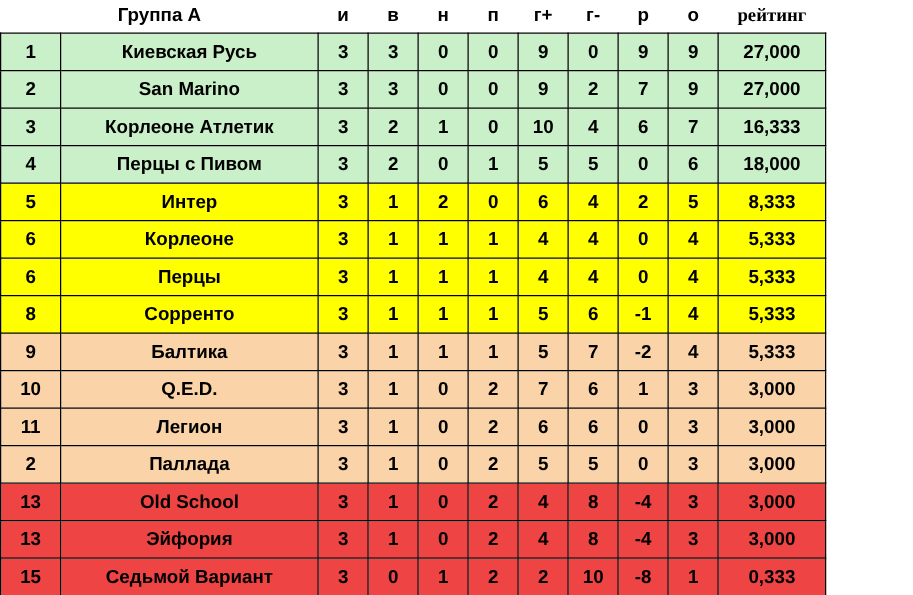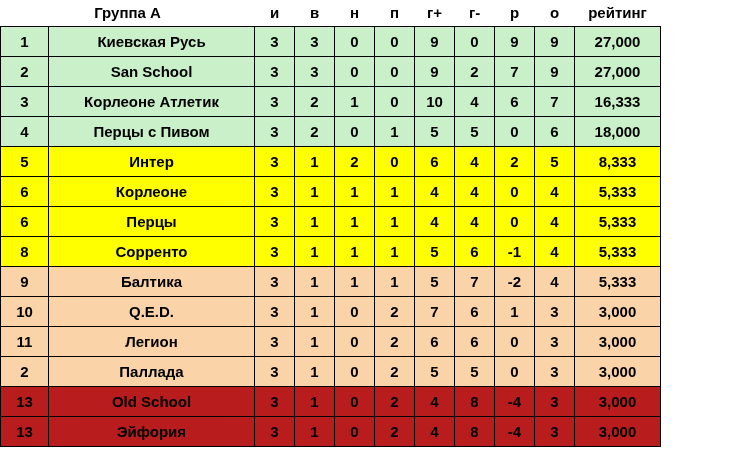--- a/index.html
+++ b/index.html
@@ -46,35 +46,36 @@
   }
   .header-group {
     color: #cc0000;
     text-align: left;
     padding-left: 18px;
     font-size: 16px;
     font-weight: bold;
   }
   .header-rating {
     font-size: 16px;
+    font-family: Liberation Serif, serif;
   }
 
   td.team {
     text-align: left;
     padding-left: 7px;
   }
   td.pos {
     text-align: center;
   }
 
   
   .zone-green  { background: #c9f0c9; }
   .zone-yellow { background: #ffff00; }
   .zone-peach  { background: #fad3a8; }
-  .zone-orange { background: #b91c1c; }
+  .zone-orange { background: #ef4444; }
 </style>
 </head>
 <body>
 
 <table class="standings">
   <colgroup>
     <col class="c-pos">
     <col class="c-team">
     <col class="c-num">
     <col class="c-num">
@@ -109,21 +110,21 @@
         <td>0</td>
         <td>0</td>
         <td>9</td>
         <td>0</td>
         <td>9</td>
         <td>9</td>
         <td>27,000</td>
       </tr>
       <tr class="zone-green">
         <td class="pos">2</td>
-        <td class="team">San School</td>
+        <td class="team">San Marino</td>
         <td>3</td>
         <td>3</td>
         <td>0</td>
         <td>0</td>
         <td>9</td>
         <td>2</td>
         <td>7</td>
         <td>9</td>
         <td>27,000</td>
       </tr>
@@ -276,14 +277,27 @@
         <td>3</td>
         <td>1</td>
         <td>0</td>
         <td>2</td>
         <td>4</td>
         <td>8</td>
         <td>-4</td>
         <td>3</td>
         <td>3,000</td>
       </tr>
+      <tr class="zone-orange">
+        <td class="pos">15</td>
+        <td class="team">Седьмой Вариант</td>
+        <td>3</td>
+        <td>0</td>
+        <td>1</td>
+        <td>2</td>
+        <td>2</td>
+        <td>10</td>
+        <td>-8</td>
+        <td>1</td>
+        <td>0,333</td>
+      </tr>
     </tbody>
 </table>
 
 </body></html>

